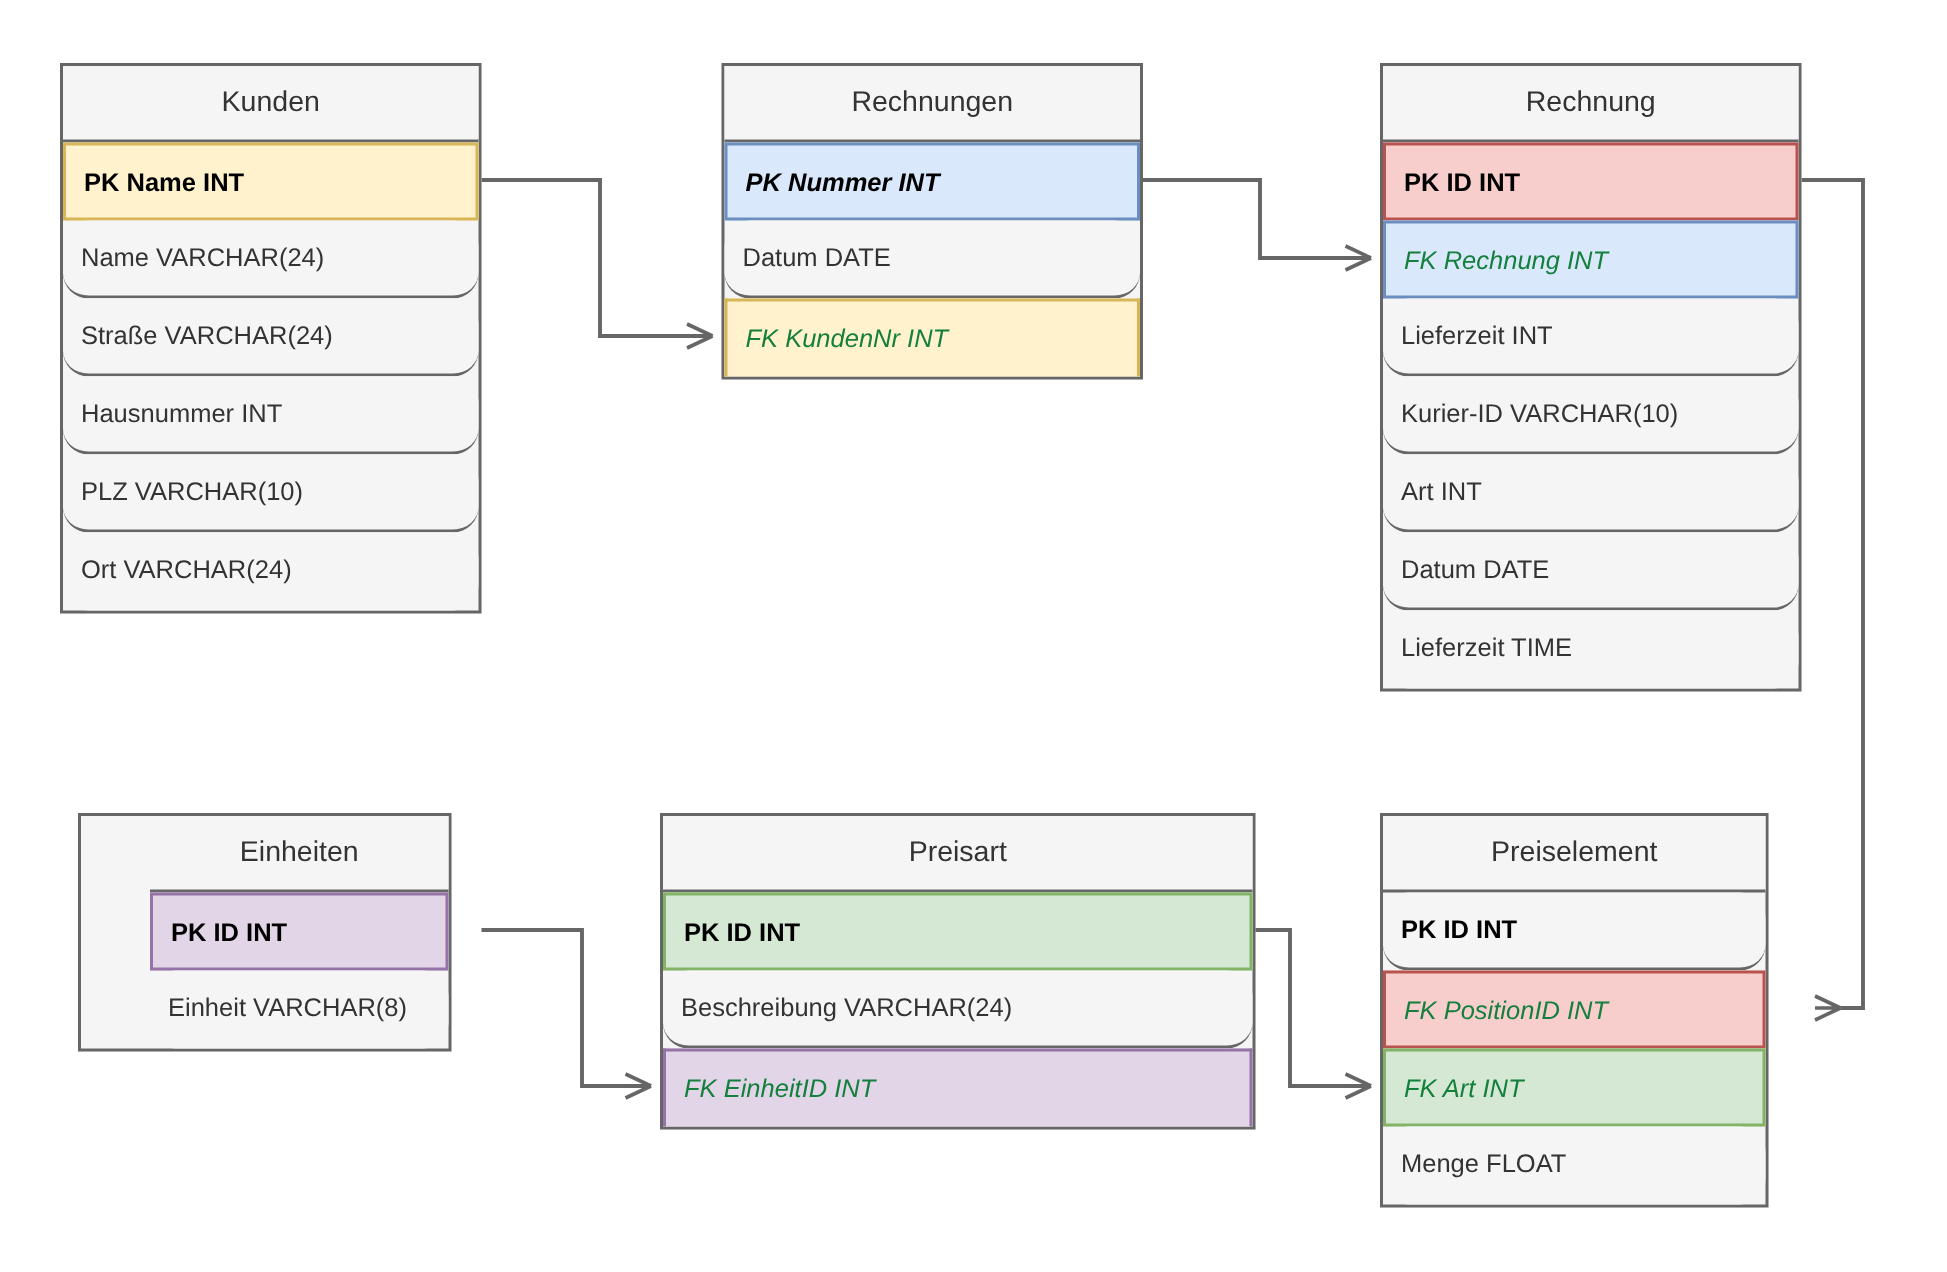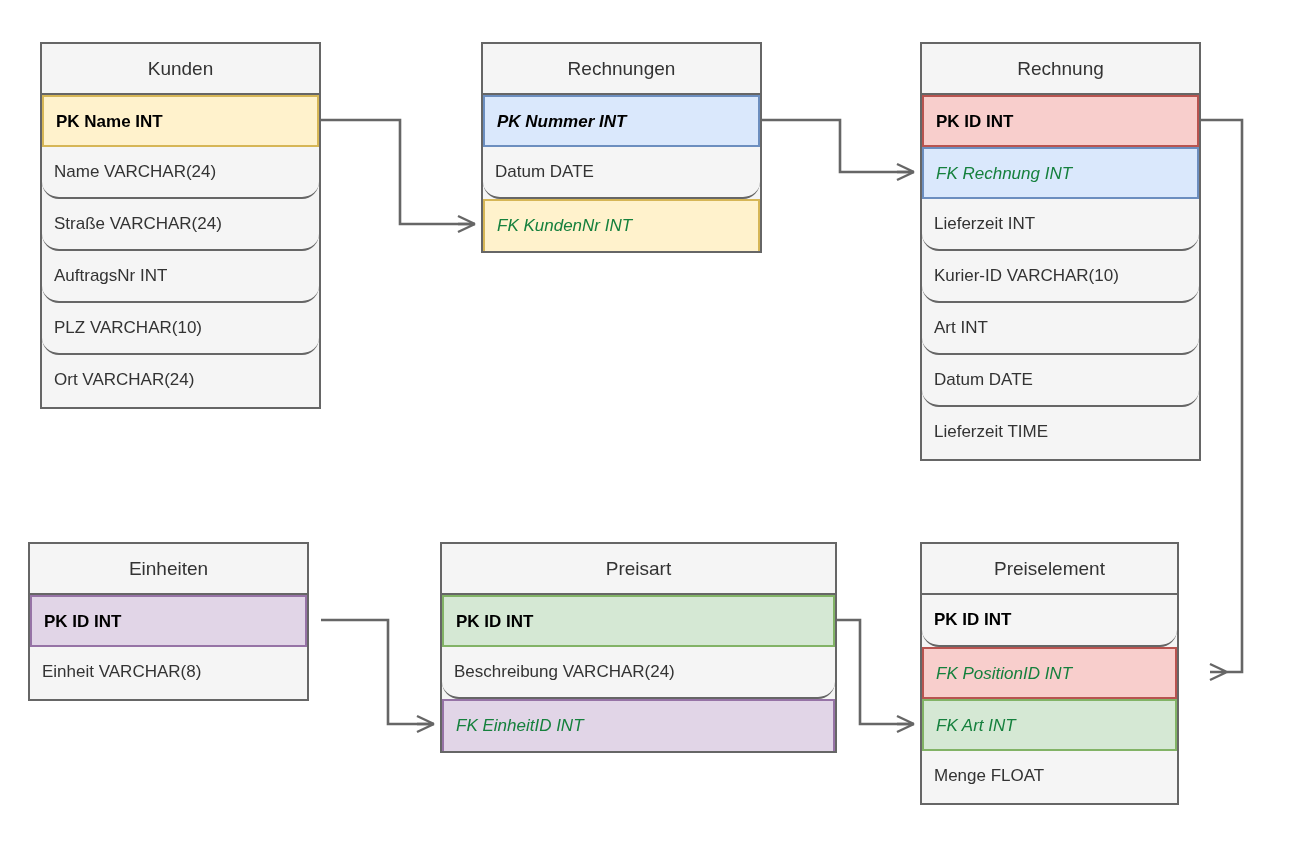--- a/index.html
+++ b/index.html
@@ -108,41 +108,41 @@
       <path d="M914,724 L897,716 M914,724 L897,724 M914,724 L897,732" fill="none" stroke="#666666" stroke-width="2.4"></path>
     </g>
   </svg>
 
   <div id="entity-layer">
       <div class="entity" style="left: 40px; top: 42px; width: 281px;">
         <div class="entity-title">Kunden</div>
         <div class="attr-row pk c-yellow">PK Name INT</div>
         <div class="attr-row attr c-none">Name VARCHAR(24)</div>
         <div class="attr-row attr c-none">Straße VARCHAR(24)</div>
-        <div class="attr-row attr c-none">AuftragsNr INT</div>
+        <div class="attr-row attr c-none">Hausnummer INT</div>
         <div class="attr-row attr c-none">PLZ VARCHAR(10)</div>
         <div class="attr-row attr c-none">Ort VARCHAR(24)</div>
       </div>
       <div class="entity" style="left: 481px; top: 42px; width: 281px;">
         <div class="entity-title">Rechnungen</div>
         <div class="attr-row pk c-blue">PK Nummer INT</div>
         <div class="attr-row attr c-none">Datum DATE</div>
         <div class="attr-row fk c-yellow">FK KundenNr INT</div>
       </div>
       <div class="entity" style="left: 920px; top: 42px; width: 281px;">
         <div class="entity-title">Rechnung</div>
         <div class="attr-row pk c-red">PK ID INT</div>
         <div class="attr-row fk c-blue">FK Rechnung INT</div>
         <div class="attr-row attr c-none">Lieferzeit INT</div>
         <div class="attr-row attr c-none">Kurier-ID VARCHAR(10)</div>
         <div class="attr-row attr c-none">Art INT</div>
         <div class="attr-row attr c-none">Datum DATE</div>
         <div class="attr-row attr c-none">Lieferzeit TIME</div>
       </div>
-      <div class="entity" style="left: 28px; top: 542px; width: 281px;">
+      <div class="entity" style="left: 52px; top: 542px; width: 249px; padding-left: 46px;">
         <div class="entity-title">Einheiten</div>
         <div class="attr-row pk c-purple">PK ID INT</div>
         <div class="attr-row attr c-none">Einheit VARCHAR(8)</div>
       </div>
       <div class="entity" style="left: 440px; top: 542px; width: 397px;">
         <div class="entity-title">Preisart</div>
         <div class="attr-row pk c-green">PK ID INT</div>
         <div class="attr-row attr c-none">Beschreibung VARCHAR(24)</div>
         <div class="attr-row fk c-purple">FK EinheitID INT</div>
       </div>

